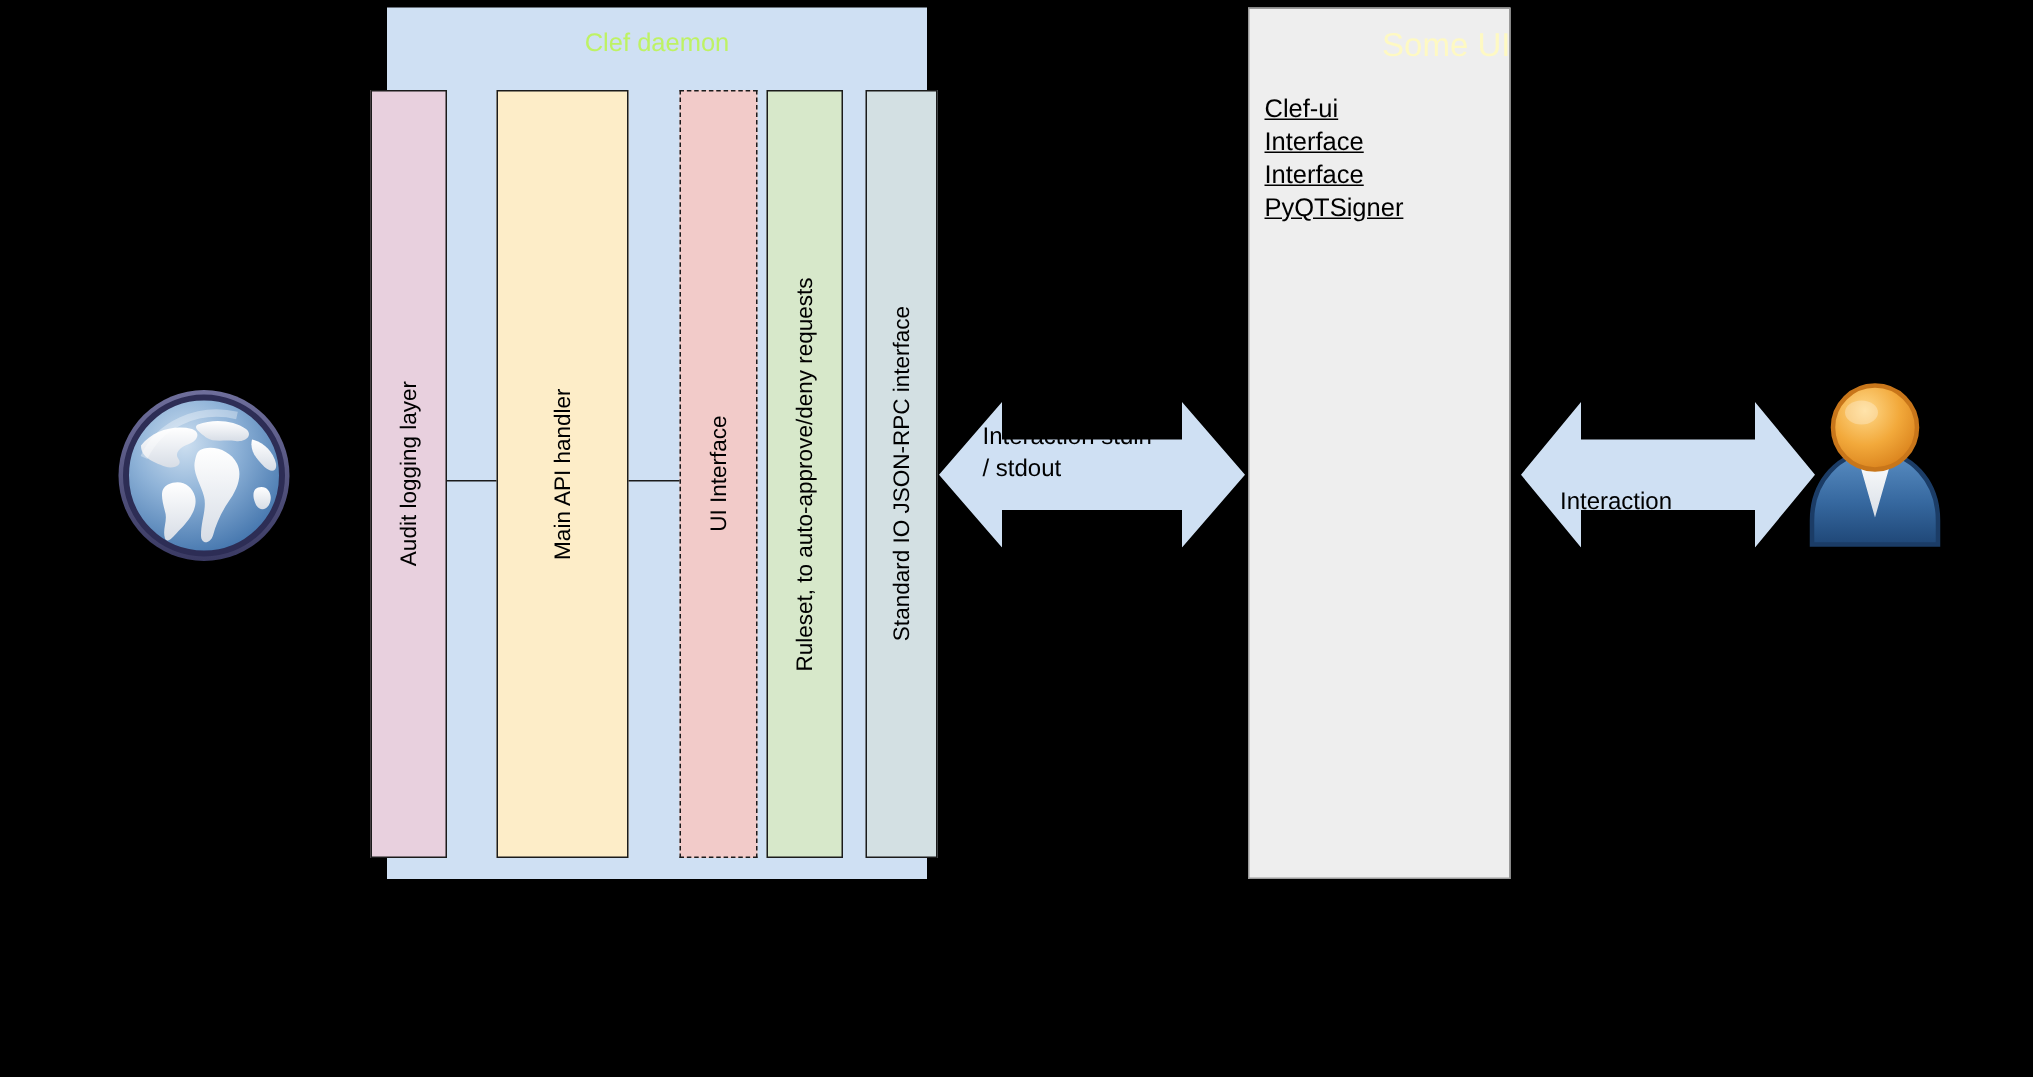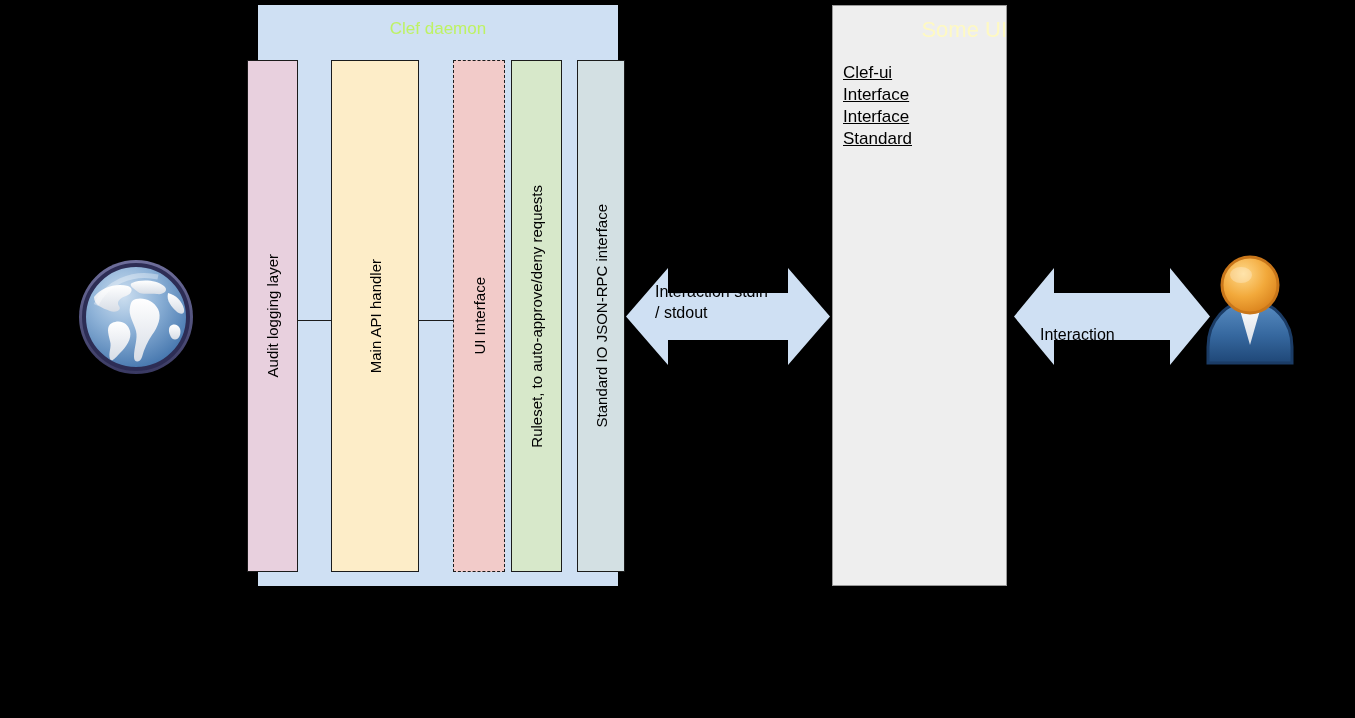--- a/index.html
+++ b/index.html
@@ -230,21 +230,21 @@
   </div>
   <div class="arrow-label arrow-stdio-label">Interaction stdin
 / stdout</div>
 
   <div class="ui-panel"></div>
   <div class="ui-panel-title">Some UI</div>
   <div class="ui-list">
     <div class="ui-list-item">Clef-ui</div>
     <div class="ui-list-item">Interface</div>
     <div class="ui-list-item">Interface</div>
-    <div class="ui-list-item">Standard</div>
+    <div class="ui-list-item">PyQTSigner</div>
   </div>
 
   <div class="arrow arrow-interaction">
     <svg width="196" height="97" viewBox="0 0 196 97">
       <polygon points="0,48.5 40,0 40,25 156,25 156,0 196,48.5 156,97 156,72 40,72 40,97" fill="#cfe0f3"></polygon>
     </svg>
   </div>
   <div class="arrow-label arrow-interaction-label">Interaction</div>
 
   <div class="icon-user">

